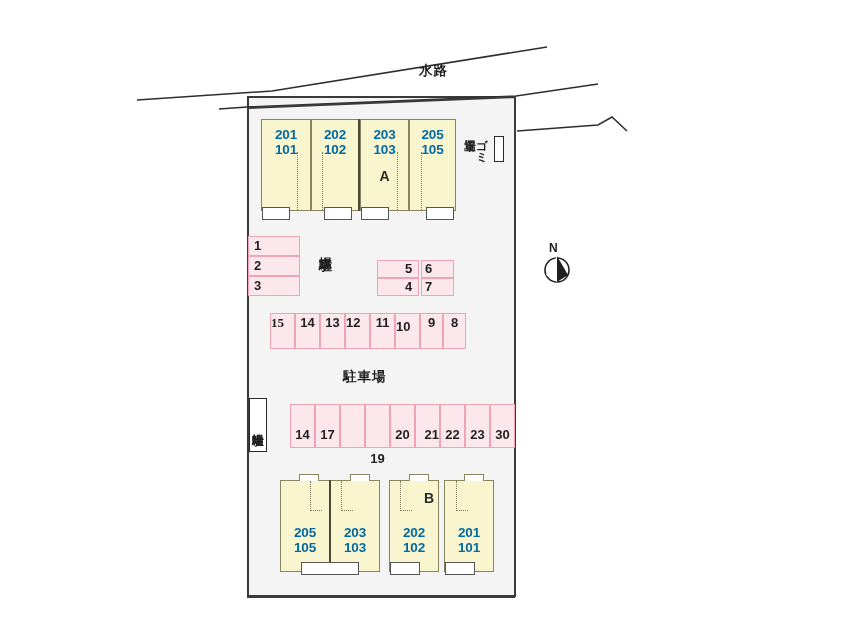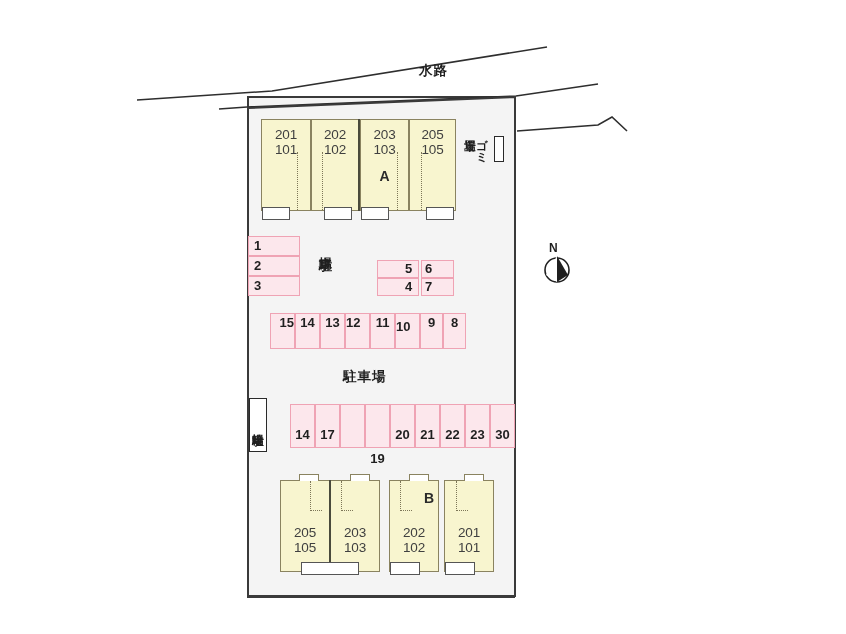--- a/index.html
+++ b/index.html
@@ -8,21 +8,21 @@
 
   
   .lot{position:absolute;background:#f4f4f4;border:2px solid #3a3a3a;box-sizing:border-box;}
 
   
   .svg-layer{position:absolute;left:0;top:0;width:846px;height:634px;pointer-events:none;}
 
   
   .bldg-unit{position:absolute;background:#f8f5cf;border:1px solid #8a8360;box-sizing:border-box;}
   .bldg-div{position:absolute;background:#4a4a3c;}
-  .unit-label{position:absolute;text-align:center;color:#404040;font-weight:normal;font-size:13.5px;line-height:14.5px;letter-spacing:-0.2px;white-space:pre;}
+  .unit-label{position:absolute;text-align:center;color:#0369a1;font-weight:bold;font-size:13.5px;line-height:14.5px;letter-spacing:-0.2px;white-space:pre;}
   .bldg-tag{position:absolute;font-weight:bold;font-size:14px;color:#2a2a2a;}
   .balcony{position:absolute;background:#ffffff;border:1px solid #555555;box-sizing:border-box;}
   .stair{position:absolute;border-left:1.5px dotted #7d7658;border-bottom:1.5px dotted #7d7658;box-sizing:border-box;}
   .stair2{position:absolute;border-left:1.5px dotted #7d7658;box-sizing:border-box;}
 
   
   .stall{position:absolute;background:#fce7ec;border:1.5px solid #efa3b4;box-sizing:border-box;}
   .stall-num{position:absolute;font-weight:bold;font-size:13px;color:#1f1f1f;line-height:14px;}
 
   
@@ -125,21 +125,21 @@
     <div class="stall-num" style="left:405px;top:280px;">4</div>
 
     <div class="stall" style="left:421px;top:260px;width:33px;height:18px;"></div>
     <div class="stall-num" style="left:425px;top:262px;">6</div>
     <div class="stall" style="left:421px;top:278px;width:33px;height:18px;"></div>
     <div class="stall-num" style="left:425px;top:280px;">7</div>
   </div>
 
   <div>
     <div class="stall" style="left:270px;top:313px;width:25px;height:36px;"></div>
-    <div class="stall-num" style="left:271px;top:316px;width:23px;text-align:right;">15</div>
+    <div class="stall-num" style="left:271px;top:316px;width:23px;text-align:left;font-family:Liberation Serif, serif;">15</div>
 
     <div class="stall" style="left:295px;top:313px;width:25px;height:36px;"></div>
     <div class="stall-num" style="left:296px;top:316px;width:23px;text-align:center;">14</div>
 
     <div class="stall" style="left:320px;top:313px;width:25px;height:36px;"></div>
     <div class="stall-num" style="left:321px;top:316px;width:23px;text-align:center;">13</div>
 
     <div class="stall" style="left:345px;top:313px;width:25px;height:36px;"></div>
     <div class="stall-num" style="left:346px;top:316px;width:40px;text-align:left;">12</div>
 
@@ -172,21 +172,21 @@
     <div class="stall" style="left:340px;top:404px;width:25px;height:44px;"></div>
     <div class="stall-num" style="left:341px;top:428px;width:23px;text-align:center;margin-left:45px;">18</div>
 
     <div class="stall" style="left:365px;top:404px;width:25px;height:44px;"></div>
     <div class="stall-num" style="left:366px;top:428px;width:23px;text-align:center;margin-top:24px;">19</div>
 
     <div class="stall" style="left:390px;top:404px;width:25px;height:44px;"></div>
     <div class="stall-num" style="left:391px;top:428px;width:23px;text-align:center;">20</div>
 
     <div class="stall" style="left:415px;top:404px;width:25px;height:44px;"></div>
-    <div class="stall-num" style="left:416px;top:428px;width:23px;text-align:center;">21</div>
+    <div class="stall-num" style="left:416px;top:428px;width:23px;text-align:right;">21</div>
 
     <div class="stall" style="left:440px;top:404px;width:25px;height:44px;"></div>
     <div class="stall-num" style="left:441px;top:428px;width:23px;text-align:center;">22</div>
 
     <div class="stall" style="left:465px;top:404px;width:25px;height:44px;"></div>
     <div class="stall-num" style="left:466px;top:428px;width:23px;text-align:center;">23</div>
 
     <div class="stall" style="left:490px;top:404px;width:25px;height:44px;"></div>
     <div class="stall-num" style="left:491px;top:428px;width:23px;text-align:center;">30</div>
   </div>

